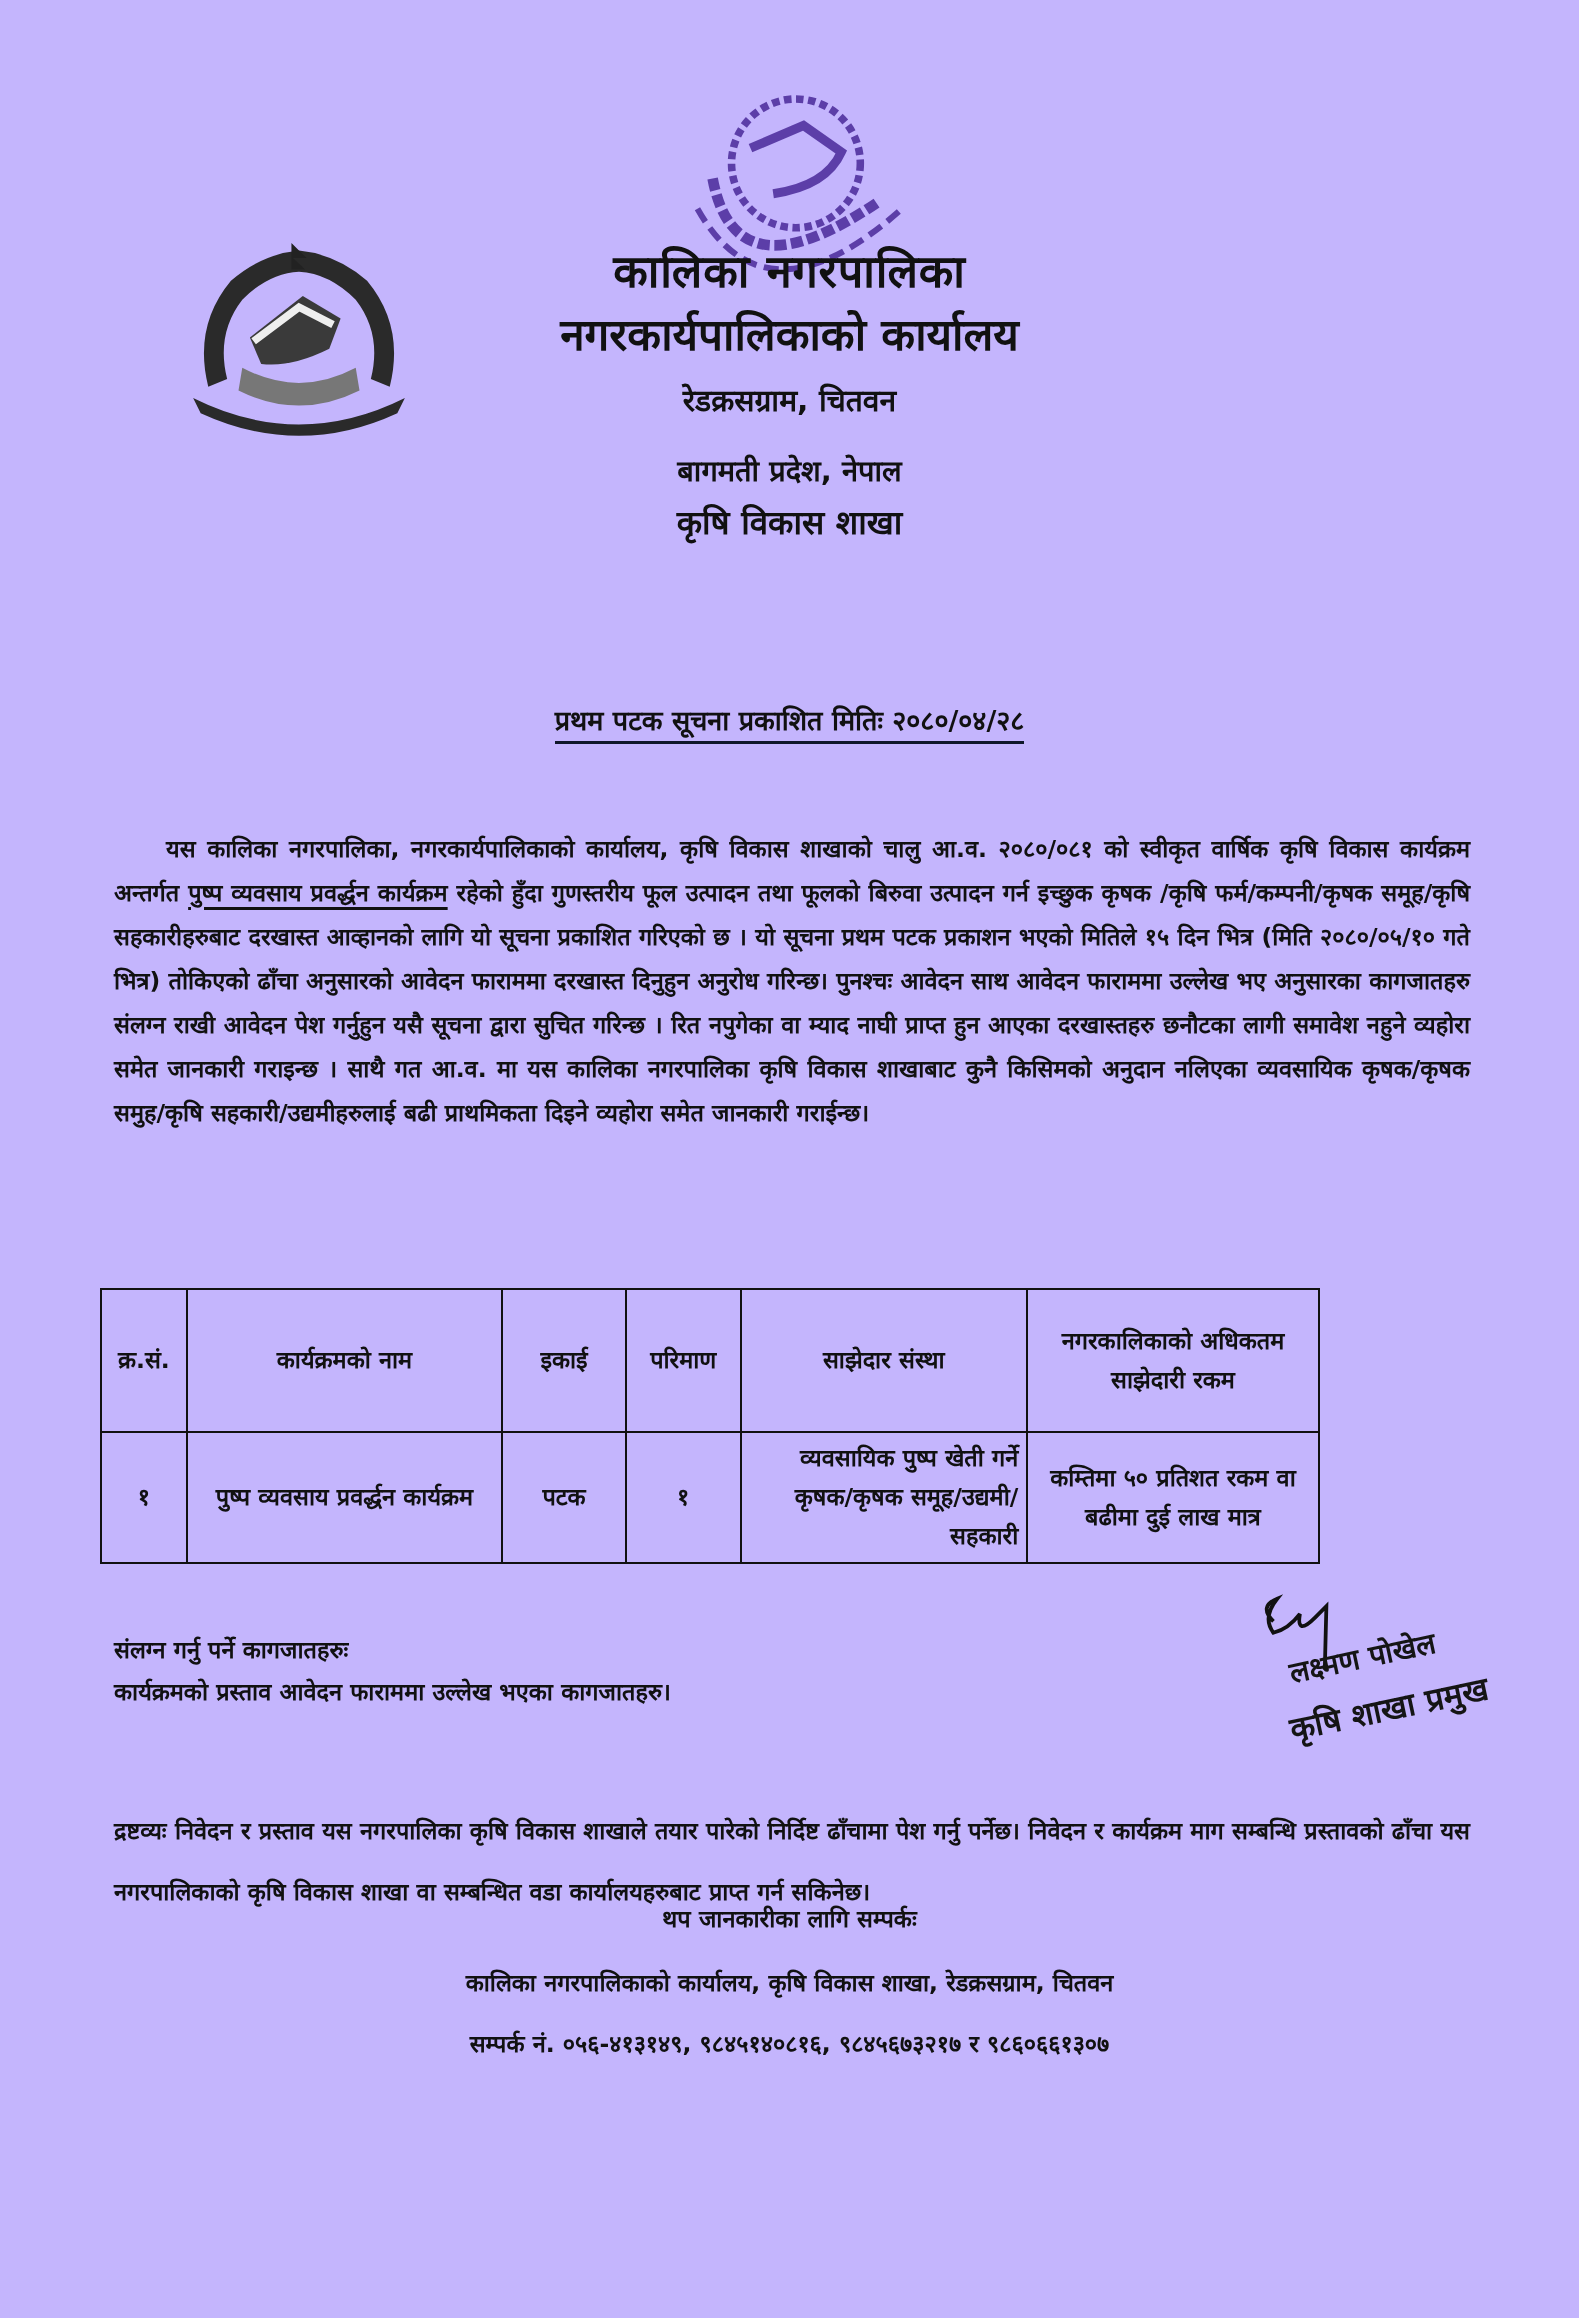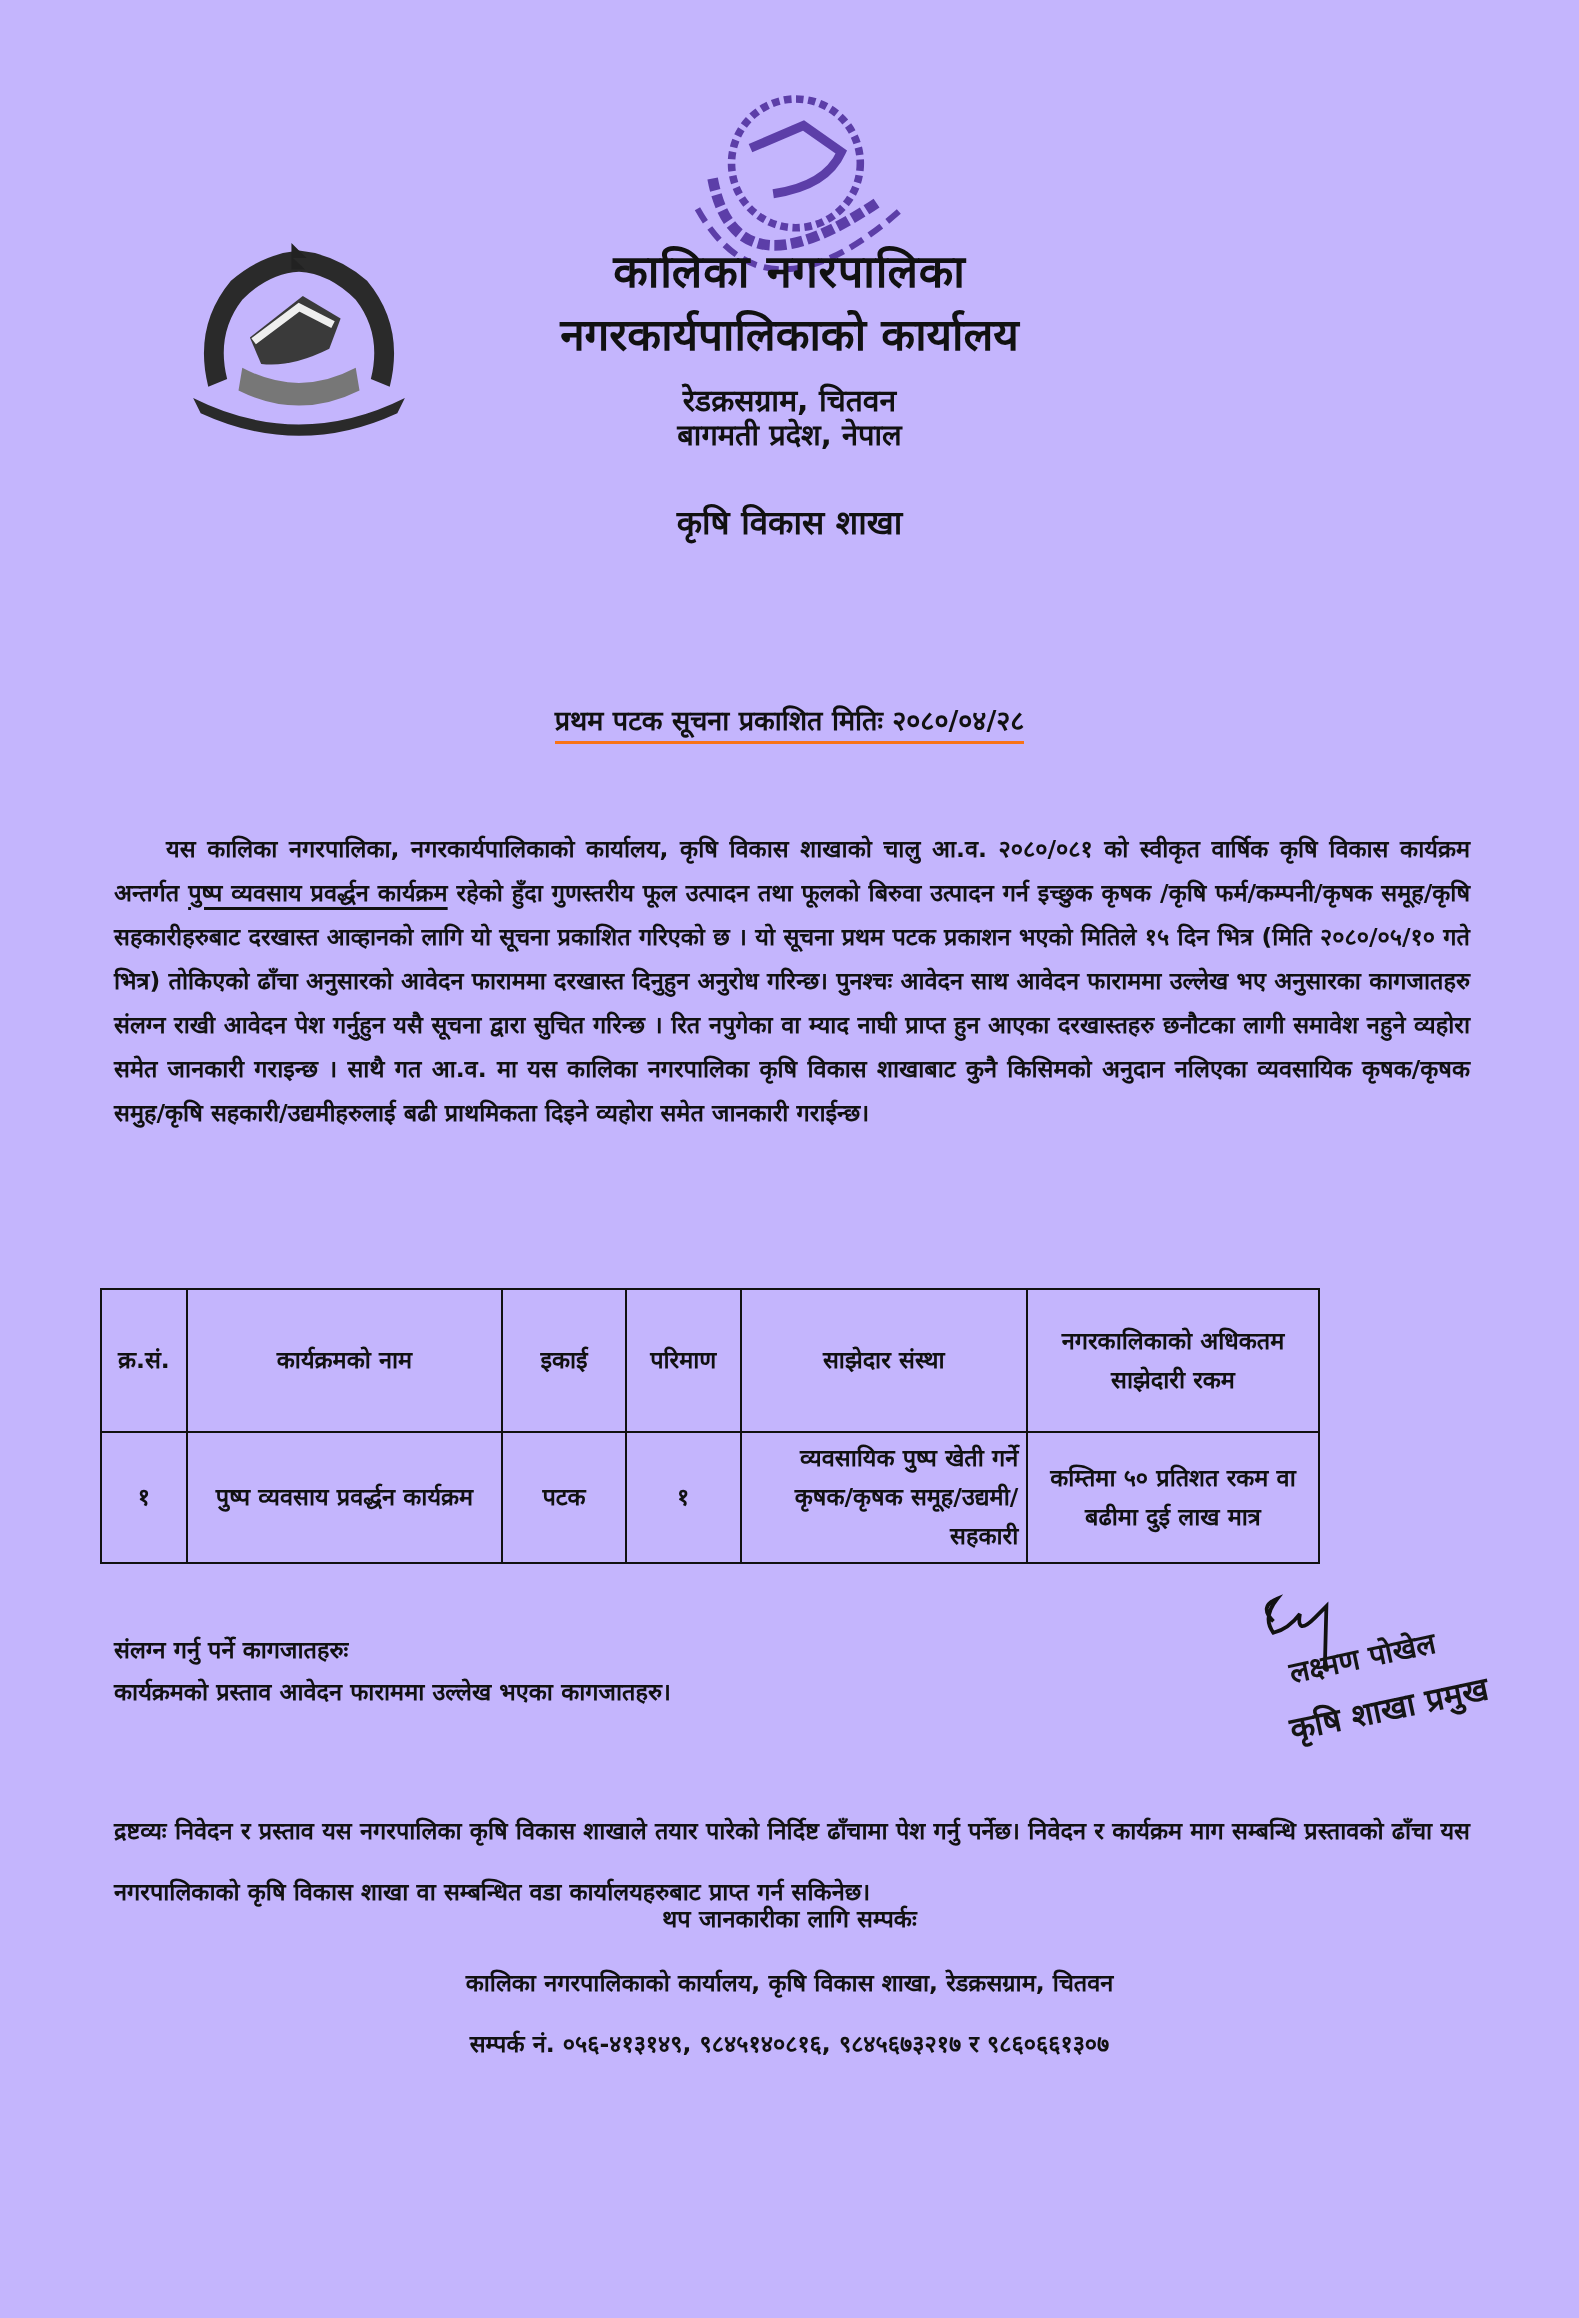--- a/index.html
+++ b/index.html
@@ -12,27 +12,27 @@
     .center { position: absolute; left: 0; right: 0; text-align: center; }
 
     
     .logo { position: absolute; left: 178px; top: 235px; width: 242px; height: 205px; }
     
     .stamp { position: absolute; left: 652px; top: 80px; width: 303px; height: 250px; opacity: .85; }
 
     .title1 { top: 239px; font-size: 45px; font-weight: bold; letter-spacing: 0.8px; }
     .title2 { top: 303px; font-size: 44px; font-weight: bold; }
     .addr1 { top: 379px; font-size: 30px; font-weight: bold; }
-    .addr2 { top: 414px; font-size: 29px; font-weight: bold; }
+    .addr2 { top: 450px; font-size: 29px; font-weight: bold; }
     .branch { top: 499px; font-size: 33px; font-weight: bold; }
 
     .notice-row { position: absolute; top: 565px; left: 455px; width: 629px; display: flex; justify-content: space-between; font-size: 33px; font-weight: bold; }
 
     .pub-date { top: 701px; font-size: 27px; font-weight: bold; }
-    .pub-date span { border-bottom: 3px solid #f97316; padding-bottom: 4.5px; }
+    .pub-date span { border-bottom: 3px solid #0f172a; padding-bottom: 4.5px; }
 
     .body-para {
       position: absolute; left: 114px; width: 1356px; top: 803px;
       font-size: 23.5px; font-weight: bold; line-height: 44px; text-align: justify;
       text-indent: 52px;
     }
     .body-para u { text-decoration-thickness: 3px; text-underline-offset: 6px; }
 
     table.prog {
       position: absolute; left: 100px; top: 1288px; width: 1220px;

